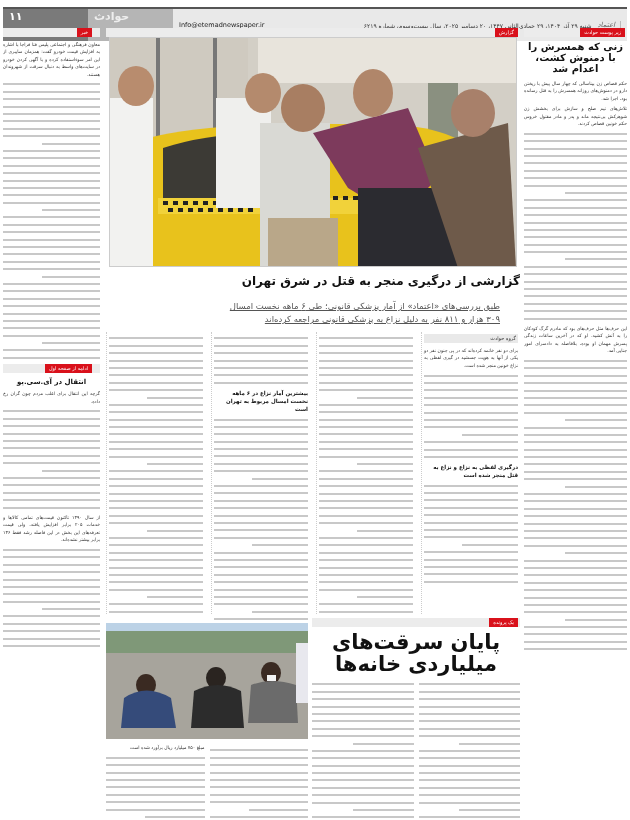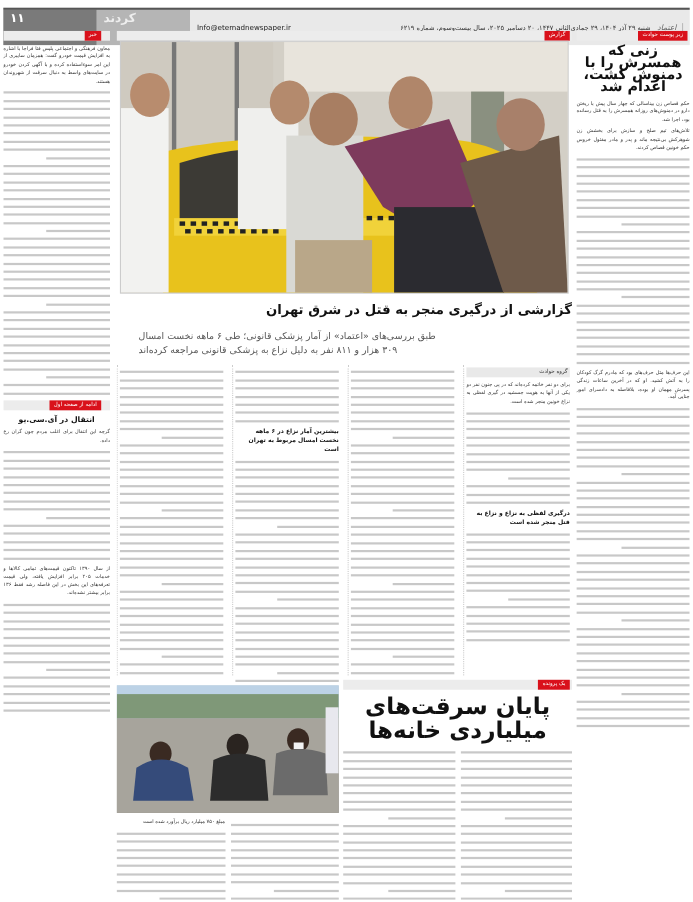--- a/index.html
+++ b/index.html
@@ -19,55 +19,55 @@
   .colR { left: 524px; width: 103px; }
   .sechead { height: 9px; background: #ececec; position: relative; margin-bottom: 4px; }
   .sechead .tag { position: absolute; right: 2px; top: 0; height: 9px; background: #d9111b; color: #fff; font-size: 5px; line-height: 9px; padding: 0 4px; }
   .colL .sechead .tag { right: 8px; }
   .headline { font-weight: bold; text-align: center; color: #111; }
   .body-text { font-size: 4.6px; line-height: 7.4px; color: #333; text-align: justify; }
   .fill-line { height: 2px; background: #9a9a9a; margin: 5.4px 0; opacity: .55; }
   .photo1 { position: absolute; left: 3px; top: 9px; width: 408px; height: 230px; background: linear-gradient(#d8d4cc, #c9c4ba 40%, #8b8780); overflow: hidden; border: 1px solid #ccc; }
   .photo2 { position: absolute; left: 0; top: 595px; width: 202px; height: 116px; background: linear-gradient(#b7cde0, #9aa7a0 30%, #aca99f 40%, #8e8c87); overflow: hidden; }
   .main-title { position: absolute; left: 0; right: 0; top: 246px; font-size: 12px; font-weight: bold; color: #111; }
-  .main-sub { position: absolute; left: 20px; right: 20px; top: 272px; font-size: 8.5px; line-height: 13px; text-align: left; color: #555; }
+  .main-sub { position: absolute; left: 20px; right: 20px; top: 272px; font-size: 8.5px; line-height: 13px; text-align: right; color: #555; text-decoration: underline; }
   .mcols { position: absolute; top: 304px; left: 0; right: 0; height: 282px; display: flex; gap: 6px; }
   .mcols .c { flex: 1; border-left: 1px dotted #ccc; padding: 0 2px; }
   .sub-head { font-size: 5.5px; font-weight: bold; color: #111; margin: 4px 0 3px; line-height: 8px; }
   .graybar { height: 9px; background: #e9e9e9; margin: 2px 0 4px; position: relative; }
   .graybar span { position: absolute; right: 2px; top: 0; font-size: 5px; line-height: 9px; color: #333; }
   .sec2head { position: absolute; top: 590px; left: 206px; right: 0; height: 9px; background: #ececec; }
   .sec2head .tag { position: absolute; right: 2px; height: 9px; background: #d9111b; color: #fff; font-size: 5px; line-height: 9px; padding: 0 4px; }
   .sec2title { position: absolute; top: 603px; left: 206px; right: 0; text-align: center; font-size: 21px; font-weight: bold; line-height: 22px; color: #111; }
   .bcols { position: absolute; top: 650px; left: 206px; right: 0; bottom: 0; display: flex; gap: 5px; }
   .bcols .c { flex: 1; }
   .bcols2 { position: absolute; top: 716px; left: 0; width: 202px; bottom: 0; display: flex; gap: 5px; }
   .bcols2 .c { flex: 1; }
 </style>
 </head>
 <body>
 
 <div class="topline"></div>
 <div class="header">
   <div class="h-page">۱۱</div>
-  <div class="h-section">کردند</div>
+  <div class="h-section">حوادث</div>
   <div class="h-info">
     <span class="email">Info@etemadnewspaper.ir</span>
     <span class="right">
       <span class="logo">اعتماد</span>
       <span>شنبه ۲۹ آذر ۱۴۰۴، ۲۹ جمادی‌الثانی ۱۴۴۷، ۲۰ دسامبر ۲۰۲۵، سال بیست‌وسوم، شماره ۶۲۱۹</span>
     </span>
   </div>
 </div>
 
 <div class="col colR">
   <div class="sechead">
     <span class="tag">زیر پوست حوادث</span>
   </div>
-  <div class="headline" style="font-size:13px;line-height:11px;margin:4px 2px 6px;">زنی که همسرش را با دمنوش کشت، اعدام شد</div>
+  <div class="headline" style="font-size:10px;line-height:11px;margin:4px 2px 6px;">زنی که همسرش را با دمنوش کشت، اعدام شد</div>
   <div class="body-text">حکم قصاص زن بیناسالی که چهار سال پیش با ریختن دارو در دمنوش‌های روزانه همسرش را به قتل رسانده بود، اجرا شد.</div>
   <div class="body-text" style="margin-top:3px">تلاش‌های تیم صلح و سازش برای بخشش زن شوهرکش بی‌نتیجه ماند و پدر و مادر مقتول خروس حکم خونین قصاص کردند.</div>
   <div id="rfill1">
       <div class="fill-line"></div>
       <div class="fill-line"></div>
       <div class="fill-line"></div>
       <div class="fill-line"></div>
       <div class="fill-line"></div>
       <div class="fill-line"></div>
       <div class="fill-line"></div>

